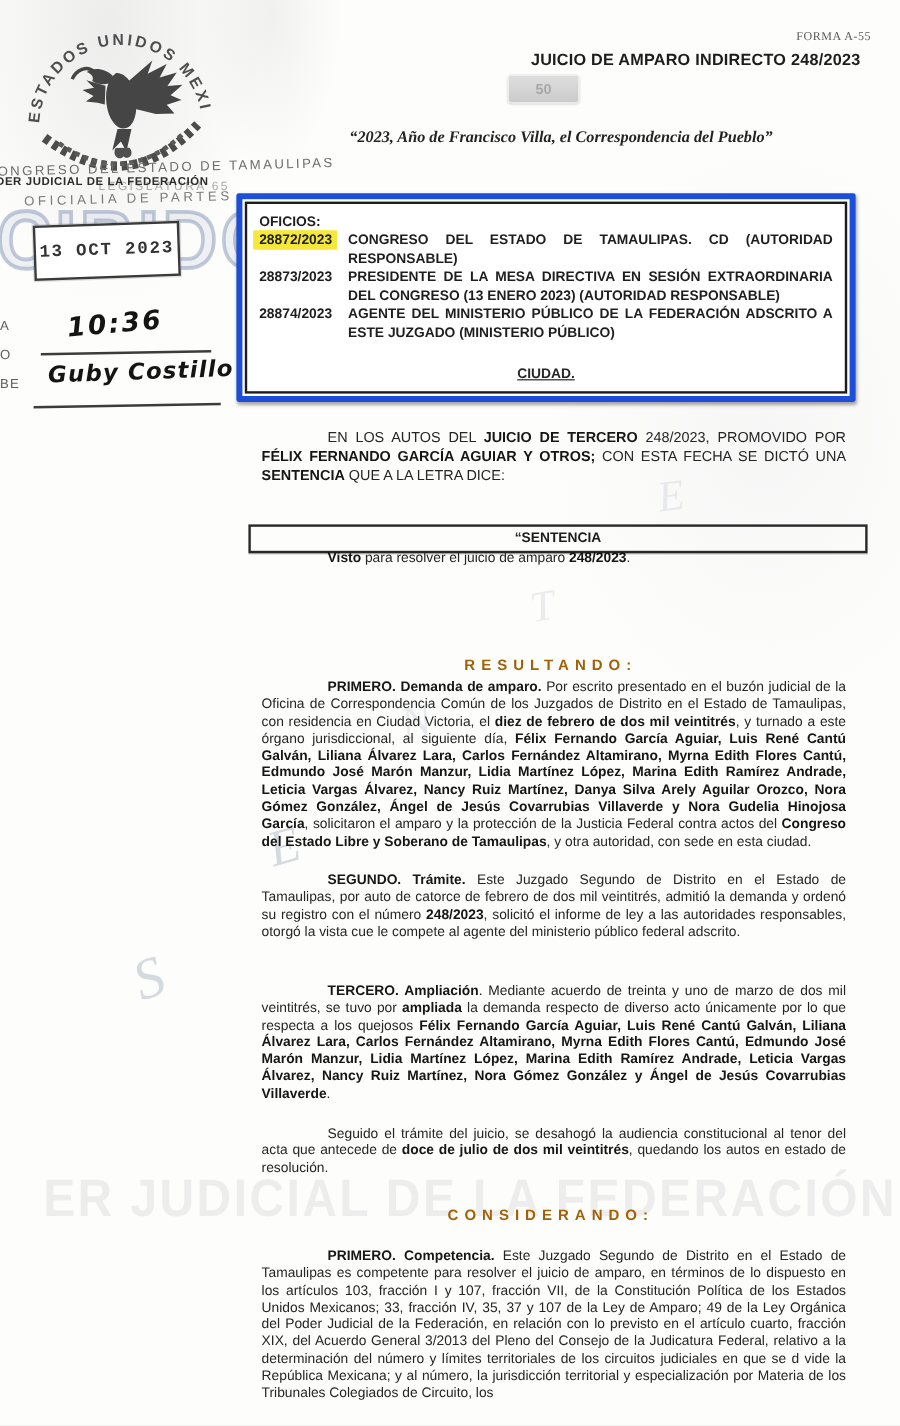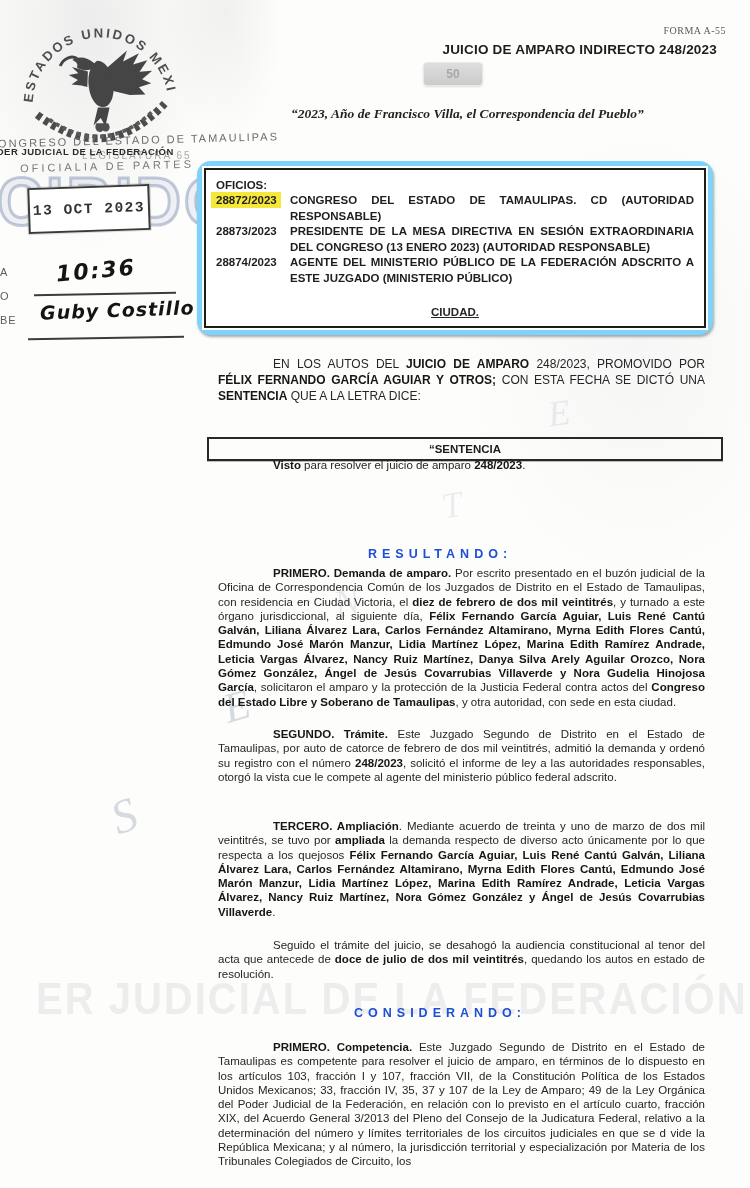--- a/index.html
+++ b/index.html
@@ -54,21 +54,21 @@
   .hand-time{position:absolute; top:258px; left:56px; font-size:22px; transform:rotate(-5deg); letter-spacing:2px;}
   .hand-sign{position:absolute; top:299px; left:40px; font-size:19px; transform:rotate(-2deg); letter-spacing:1px;}
   .sig-line{position:absolute; height:0; border-top:2px solid #3c3c3c;}
   .line1{top:293px; left:34px; width:142px; transform:rotate(-1deg);}
   .line2{top:337px; left:28px; width:156px; transform:rotate(-1deg);}
   .edge-frag{position:absolute; left:0; font-size:11px; color:#5d5d5d; letter-spacing:1px;}
   .frag-a{top:266px;} .frag-o{top:290px;} .frag-be{top:314px;}
   
   .obox-outer{
     position:absolute; top:161px; left:197px; width:516px;
-    background:#7dd3fc; padding:5px; border-radius:14px;
+    background:#1d4ed8; padding:5px; border-radius:2px;
     box-shadow:1px 2px 3px rgba(0,0,0,.35); box-sizing:border-box;
   }
   .obox-mid{background:#fff; padding:2px;}
   .obox-inner{border:2px solid #1c1c1c; background:#fff; padding:7px 10px 8px 10px;}
   .obox-heading{font-size:11.5px; font-weight:bold; line-height:16px; color:#1e1e1e;}
   .oficio{display:grid; grid-template-columns:68px 1fr; column-gap:6px;
     font-size:11.5px; font-weight:bold; line-height:15.5px; color:#1e1e1e;}
   .oficio .num{white-space:nowrap;}
   .oficio .txt{text-align:justify;}
   .hl{background:#f6e83b; box-shadow:-3px 0 0 2px #f6e83b, 2px 0 0 2px #f6e83b;}
@@ -80,22 +80,22 @@
   .para b{color:#161616;}
   .intro{top:357px; font-size:12px; line-height:15.8px; text-indent:55px;}
   .sentencia-box{
     position:absolute; top:437px; left:207px; width:516px; box-sizing:border-box;
     border:2px solid #282828; padding:4px 0; text-align:center;
     font-size:11.5px; font-weight:bold; color:#1c1c1c;
     box-shadow:0 1px 0 rgba(0,0,0,.25);
   }
   .visto{top:458px;}
   .heading{
-    position:absolute; left:182px; width:516px; text-align:center;
-    font-size:12.5px; font-weight:bold; letter-spacing:5px; color:#1d4ed8;
+    position:absolute; left:201px; width:516px; text-align:center;
+    font-size:12.5px; font-weight:bold; letter-spacing:5px; color:#a16207;
   }
   .h-resultando{top:547px;}
   .h-considerando{top:1006px;}
   .p1{top:566px;} .p2{top:727px;} .p3{top:819px;} .p4{top:938px;} .c1{top:1040px;}
   
   .wm-horizontal{
     position:absolute; top:977px; left:36px; white-space:nowrap;
     font-size:40px; font-weight:bold; letter-spacing:2px;
     color:rgba(140,143,152,.14); transform:scaleY(1.1);
   }
@@ -170,21 +170,21 @@
       </div>
       <div class="oficio">
         <span class="num">28874/2023</span>
         <span class="txt">AGENTE DEL MINISTERIO PÚBLICO DE LA FEDERACIÓN ADSCRITO A ESTE JUZGADO  (MINISTERIO PÚBLICO)</span>
       </div>
       <div class="obox-footer"><span>CIUDAD.</span></div>
     </div>
       </div>
   </div>
 
-  <div class="block para intro"><span>EN LOS AUTOS DEL </span><b>JUICIO DE AMPARO</b><span> 248/2023, PROMOVIDO POR </span><b>FÉLIX FERNANDO GARCÍA AGUIAR Y OTROS;</b><span> CON ESTA FECHA SE DICTÓ UNA </span><b>SENTENCIA</b><span> QUE A LA LETRA DICE:</span></div>
+  <div class="block para intro"><span>EN LOS AUTOS DEL </span><b>JUICIO DE TERCERO</b><span> 248/2023, PROMOVIDO POR </span><b>FÉLIX FERNANDO GARCÍA AGUIAR Y OTROS;</b><span> CON ESTA FECHA SE DICTÓ UNA </span><b>SENTENCIA</b><span> QUE A LA LETRA DICE:</span></div>
   <div class="sentencia-box">“SENTENCIA</div>
   <div class="block para visto"><b>Visto</b><span> para resolver el juicio de amparo </span><b>248/2023</b><span>.</span></div>
   <div class="heading h-resultando">RESULTANDO:</div>
   <div class="block para p1"><b>PRIMERO. Demanda de amparo.</b><span> Por escrito presentado en el buzón judicial de la Oficina de Correspondencia Común de los Juzgados de Distrito en el Estado de Tamaulipas, con residencia en Ciudad Victoria, el </span><b>diez de febrero de dos mil veintitrés</b><span>, y turnado a este órgano jurisdiccional, al siguiente día, </span><b>Félix Fernando García Aguiar, Luis René Cantú Galván, Liliana Álvarez Lara, Carlos Fernández Altamirano, Myrna Edith Flores Cantú, Edmundo José Marón Manzur, Lidia Martínez López, Marina Edith Ramírez Andrade, Leticia Vargas Álvarez, Nancy Ruiz Martínez, Danya Silva Arely Aguilar Orozco, Nora Gómez González, Ángel de Jesús Covarrubias Villaverde y Nora Gudelia Hinojosa García</b><span>, solicitaron el amparo y la protección de la Justicia Federal contra actos del </span><b>Congreso del Estado Libre y Soberano de Tamaulipas</b><span>, y otra autoridad, con sede en esta ciudad.</span></div>
   <div class="block para p2"><b>SEGUNDO. Trámite.</b><span> Este Juzgado Segundo de Distrito en el Estado de Tamaulipas, por auto de catorce de febrero de dos mil veintitrés, admitió la demanda y ordenó su registro con el número </span><b>248/2023</b><span>, solicitó el informe de ley a las autoridades responsables, otorgó la vista cue le compete al agente del ministerio público federal adscrito.</span></div>
   <div class="block para p3"><b>TERCERO. Ampliación</b><span>. Mediante acuerdo de treinta y uno de marzo de dos mil veintitrés, se tuvo por </span><b>ampliada</b><span> la demanda respecto de diverso acto únicamente por lo que respecta a los quejosos </span><b>Félix Fernando García Aguiar, Luis René Cantú Galván, Liliana Álvarez Lara, Carlos Fernández Altamirano, Myrna Edith Flores Cantú, Edmundo José Marón Manzur, Lidia Martínez López, Marina Edith Ramírez Andrade, Leticia Vargas Álvarez, Nancy Ruiz Martínez, Nora Gómez González y Ángel de Jesús Covarrubias Villaverde</b><span>.</span></div>
   <div class="block para p4"><span>Seguido el trámite del juicio, se desahogó la audiencia constitucional al tenor del acta que antecede de </span><b>doce de julio de dos mil veintitrés</b><span>, quedando los autos en estado de resolución.</span></div>
   <div class="heading h-considerando">CONSIDERANDO:</div>
   <div class="block para c1"><b>PRIMERO. Competencia.</b><span> Este Juzgado Segundo de Distrito en el Estado de Tamaulipas es competente para resolver el juicio de amparo, en términos de lo dispuesto en los artículos 103, fracción I y 107, fracción VII, de la Constitución Política de los Estados Unidos Mexicanos; 33, fracción IV, 35, 37 y 107 de la Ley de Amparo; 49 de la Ley Orgánica del Poder Judicial de la Federación, en relación con lo previsto en el artículo cuarto, fracción XIX, del Acuerdo General 3/2013 del Pleno del Consejo de la Judicatura Federal, relativo a la determinación del número y límites territoriales de los circuitos judiciales en que se d vide la República Mexicana; y al número, la jurisdicción territorial y especialización por Materia de los Tribunales Colegiados de Circuito, los</span></div>
 

